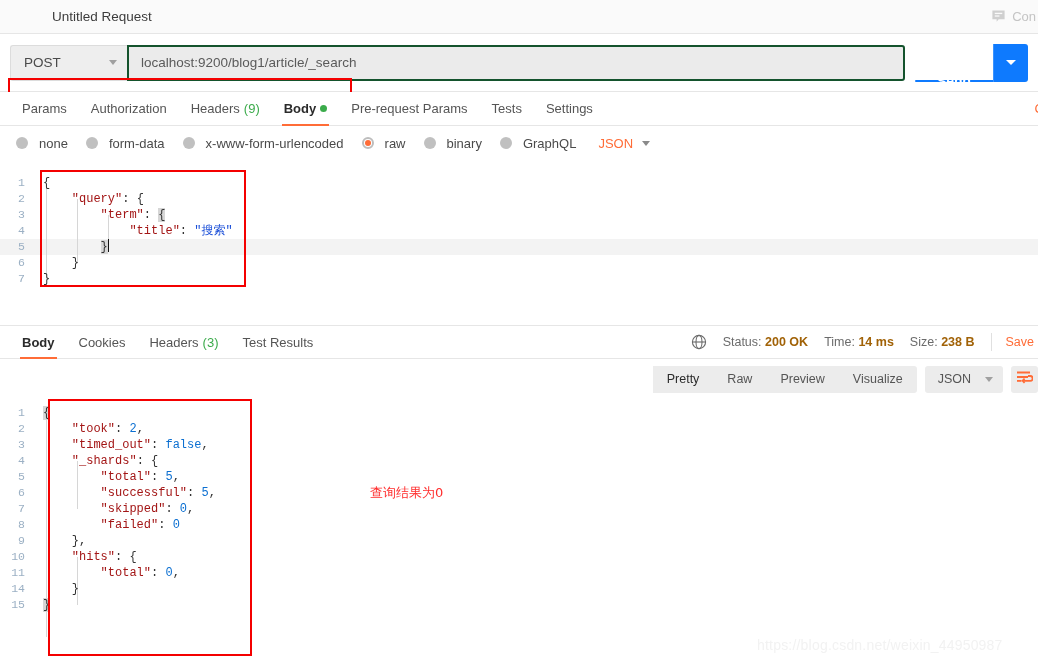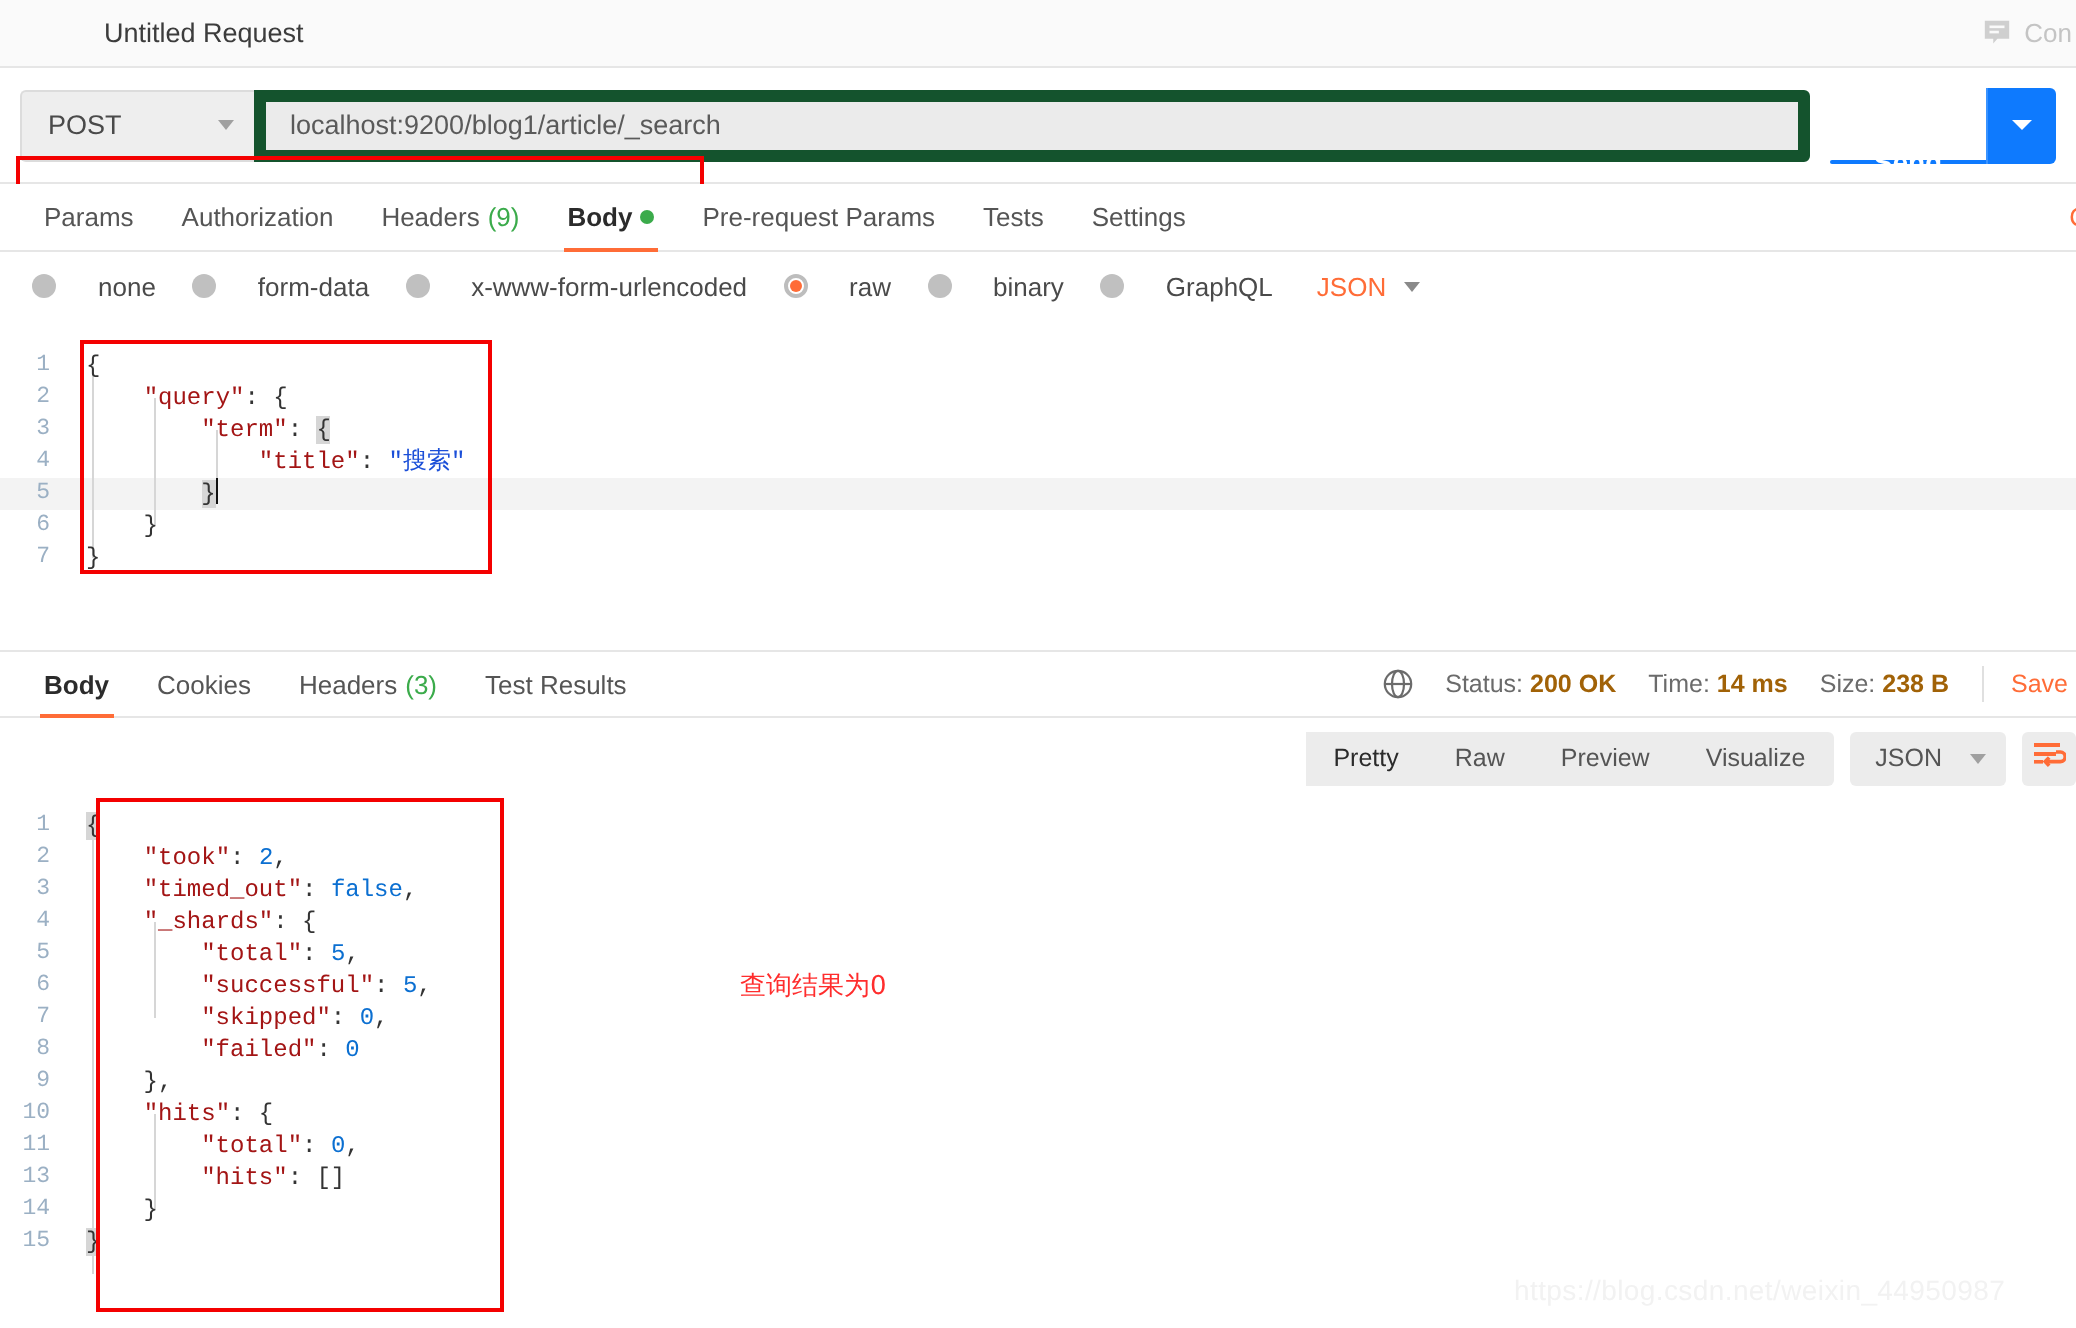--- a/index.html
+++ b/index.html
@@ -77,21 +77,21 @@
   }
   .caret-down {
     width: 0; height: 0;
     border-left: 4.5px solid transparent;
     border-right: 4.5px solid transparent;
     border-top: 5px solid #a0a0a0;
   }
   .url-input {
     flex: 1;
     height: 36px;
-    border: 6px solid #14532d;
+    border: 2px solid #14532d;
     background: #ebebeb;
     border-radius: 0 3px 3px 0;
     display: flex;
     align-items: center;
     padding: 0 12px;
     box-sizing: border-box;
     font-size: 13.5px;
     color: #5a5a5a;
     margin-right: 10px;
   }
@@ -179,21 +179,21 @@
     display: flex;
     align-items: center;
     padding-left: 16px;
     gap: 0;
     background: #fff;
     box-sizing: border-box;
   }
   .radio-item {
     display: flex;
     align-items: center;
-    gap: 21px;
+    gap: 11px;
     margin-right: 18px;
     font-size: 13px;
     color: #4a4a4a;
   }
   .radio {
     width: 12px; height: 12px;
     border-radius: 50%;
     background: #c0c0c0;
     display: inline-block;
     box-sizing: border-box;
@@ -613,24 +613,20 @@
     </div>
     <div class="code-line">
       <div class="gut">10</div>
       <div class="code-text"><span class="p">    </span><span class="k">"hits"</span><span class="p">: {</span></div>
     </div>
     <div class="code-line">
       <div class="gut">11</div>
       <div class="code-text"><span class="p">        </span><span class="k">"total"</span><span class="p">: </span><span class="n">0</span><span class="p">,</span></div>
     </div>
     <div class="code-line">
-      <div class="gut">13</div>
-      <div class="code-text"><span class="p">        </span><span class="k">"hits"</span><span class="p">: []</span></div>
-    </div>
-    <div class="code-line">
       <div class="gut">14</div>
       <div class="code-text"><span class="p">    }</span></div>
     </div>
     <div class="code-line">
       <div class="gut">15</div>
       <div class="code-text"><span class="p sel-box">}</span></div>
     </div>
   </div>
 <div class="redbox" style="left:48px; top:399px; width:204px; height:257px;"></div>
 

